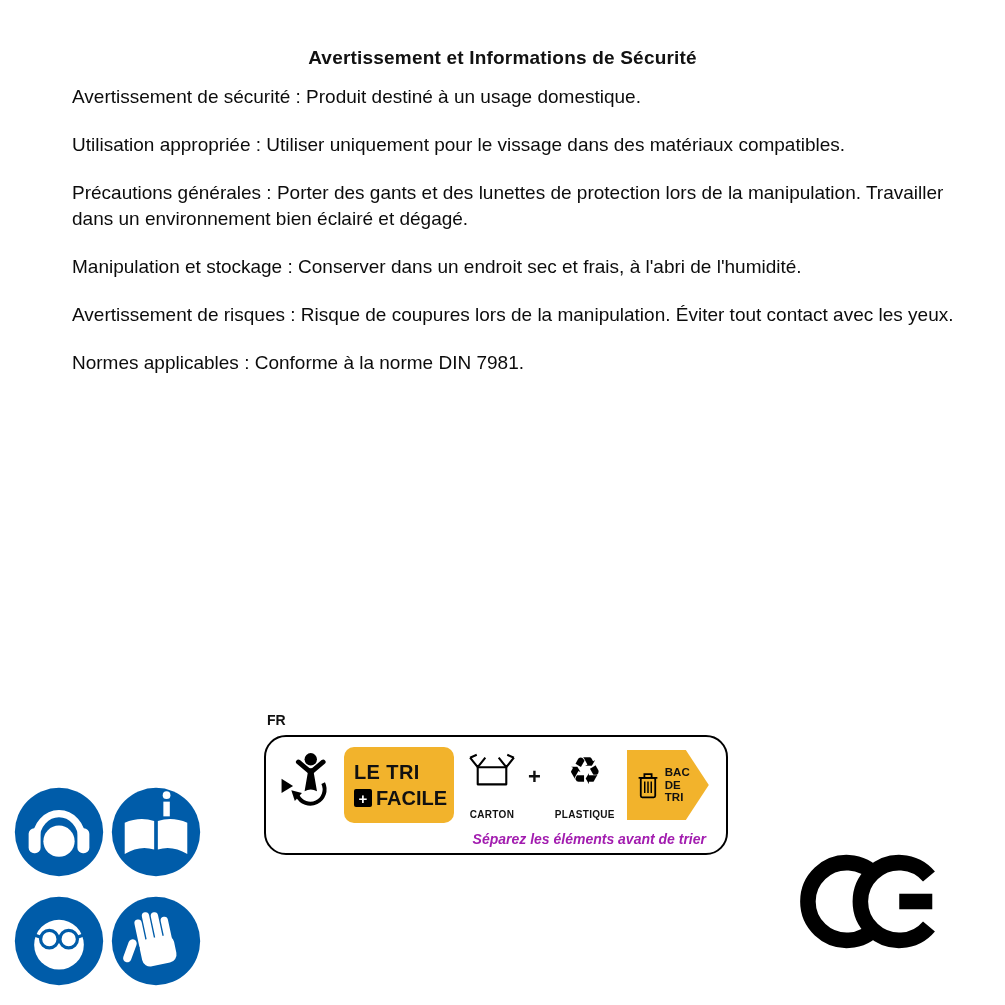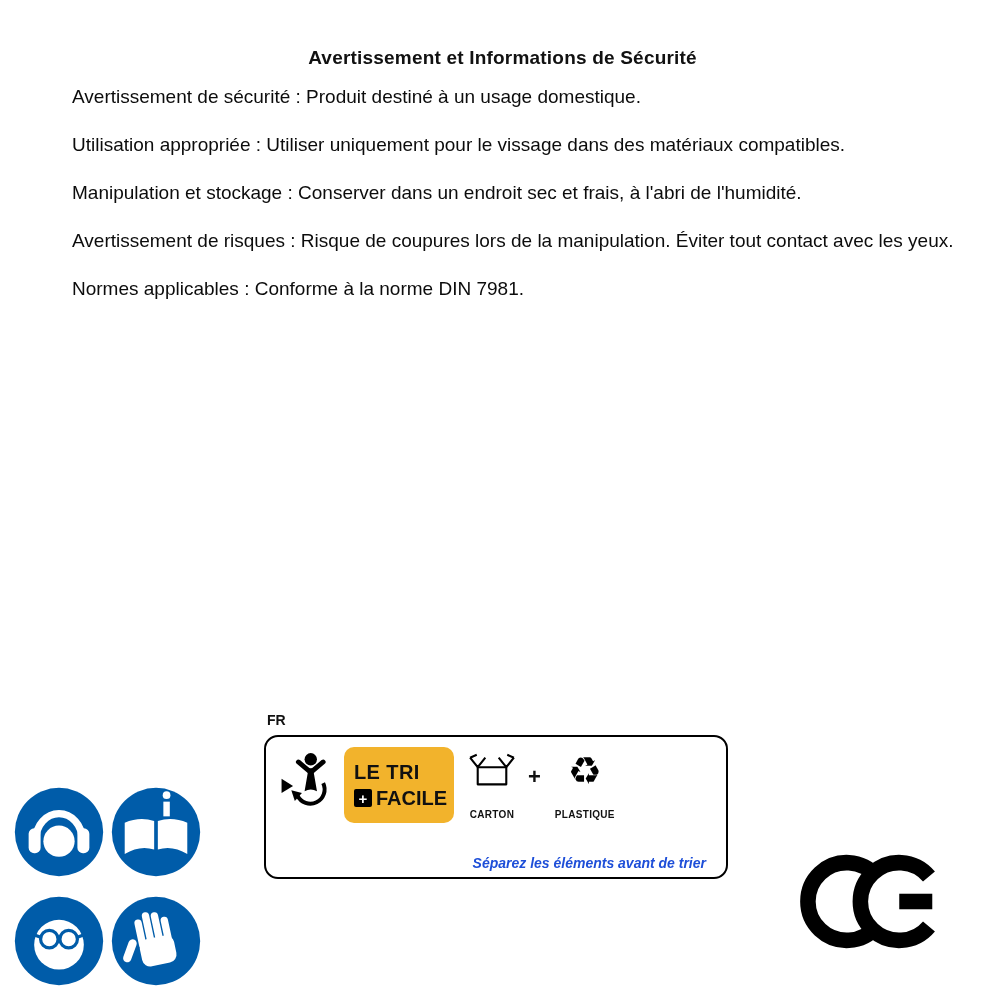--- a/index.html
+++ b/index.html
@@ -15,22 +15,22 @@
   .paragraphs p { margin:0 0 22px 0; }
 
   
   .icons-grid { position:absolute; left:13px; top:786px;
                 display:grid; grid-template-columns:92px 92px; grid-auto-rows:92px;
                 column-gap:5px; row-gap:17px; }
   .icons-grid svg { width:92px; height:92px; display:block; }
 
   
   .fr-label { position:absolute; left:267px; top:712px; font-size:14px; font-weight:bold; }
-  .triman-pill { position:absolute; left:264px; top:735px; width:464px; height:144px;
-                 border:2.5px solid #000; border-radius:14px; background:#fff; }
+  .triman-pill { position:absolute; left:264px; top:735px; width:464px; height:120px;
+                 border:2.5px solid #000; border-radius:22px; background:#fff; }
   .pill-row { position:absolute; left:12px; top:7px; right:8px; height:82px;
               display:flex; align-items:center; }
   .triman-logo { width:62px; height:76px; flex:0 0 auto; }
   .tri-box { width:110px; height:76px; background:#F2B32C; border-radius:10px;
              display:flex; flex-direction:column; justify-content:center;
              padding-left:10px; gap:3px; margin-left:4px; flex:0 0 auto; }
   .tri-line1 { font-size:20px; font-weight:bold; letter-spacing:0.4px; }
   .tri-line2 { display:flex; align-items:center; gap:4px; font-size:20px; font-weight:bold; }
   .plus-chip { width:18px; height:18px; background:#000; color:#fff; border-radius:2px;
                display:flex; align-items:center; justify-content:center;
@@ -40,39 +40,40 @@
   .material .mat-label { font-size:10px; font-weight:bold; margin-top:18px; letter-spacing:0.3px; }
   .carton-svg { width:52px; height:40px; display:block; }
   .recycle-glyph { font-size:38px; line-height:40px; height:40px; color:#000; }
   .mat-plus { font-size:22px; font-weight:bold; margin:0 2px 16px 10px; flex:0 0 auto; }
   .bac-arrow { margin-left:12px; width:82px; height:70px; background:#F2B32C;
                clip-path:polygon(0 0, 72% 0, 100% 50%, 72% 100%, 0 100%);
                display:flex; align-items:center; padding-left:8px; gap:4px; flex:0 0 auto; }
   .bin-svg { width:26px; height:36px; display:block; }
   .bac-text { font-size:11.5px; font-weight:bold; line-height:1.12; white-space:pre-line; }
   .separez { position:absolute; right:20px; bottom:6px; font-style:italic; font-weight:bold;
-             font-size:14px; color:#1d4ed8;margin-left:18px; }
+             font-size:14px; color:#a21caf;margin-left:18px; }
 
   
   .responsible { position:absolute; left:268px; top:871px; width:462px; text-align:center;
                  font-weight:bold; font-size:16px; line-height:21px; color:#0c0c0c; }
 
   
   .ce-mark { position:absolute; left:798px; top:851px; width:152px; height:101px; }
 </style>
 </head>
 <body>
 
 <div class="page">
 
   <h1 class="title">Avertissement et Informations de Sécurité</h1>
 
   <div class="paragraphs">
     <p>Avertissement de sécurité : Produit destiné à un usage domestique.</p>
     <p>Utilisation appropriée : Utiliser uniquement pour le vissage dans des matériaux compatibles.</p>
+    <p>Précautions générales : Porter des gants et des lunettes de protection lors de la manipulation. Travailler dans un environnement bien éclairé et dégagé.</p>
     <p>Manipulation et stockage : Conserver dans un endroit sec et frais, à l'abri de l'humidité.</p>
     <p>Avertissement de risques : Risque de coupures lors de la manipulation. Éviter tout contact avec les yeux.</p>
     <p>Normes applicables : Conforme à la norme DIN 7981.</p>
   </div>
 
   <div class="icons-grid">
 
     <svg viewBox="-50 -50 100 100">
       <circle r="48" fill="#005CA9"></circle>
       <path d="M -25 8 A 25 28 0 1 1 25 8" fill="none" stroke="#fff" stroke-width="8"></path>
@@ -149,20 +150,33 @@
         <div class="mat-label">CARTON</div>
       </div>
 
       <div class="mat-plus">+</div>
 
       <div class="material">
         <div class="recycle-glyph">♻</div>
         <div class="mat-label">PLASTIQUE</div>
       </div>
 
+      <div class="bac-arrow">
+        <svg class="bin-svg" viewBox="0 0 36 44">
+          <g fill="none" stroke="#000" stroke-width="2.5">
+            <path d="M 5 12 H 31"></path>
+            <path d="M 13 12 V 7 H 23 V 12"></path>
+            <rect x="8" y="12" width="20" height="27" rx="2"></rect>
+          </g>
+          <path d="M 13.5 17 V 33 M 18 17 V 33 M 22.5 17 V 33" stroke="#000" stroke-width="2" fill="none"></path>
+        </svg>
+        <div class="bac-text">BAC
+DE
+TRI</div>
+      </div>
     </div>
 
     <div class="separez">Séparez les éléments avant de trier</div>
   </div>
 
 
   <svg class="ce-mark" viewBox="0 0 156 104">
     <path d="M 80.6 26.3 A 40 40 0 1 0 80.6 77.7" fill="none" stroke="#000" stroke-width="16"></path>
     <path d="M 134.6 26.3 A 40 40 0 1 0 134.6 77.7" fill="none" stroke="#000" stroke-width="16"></path>
     <rect x="104" y="44" width="34" height="16" fill="#000"></rect>

